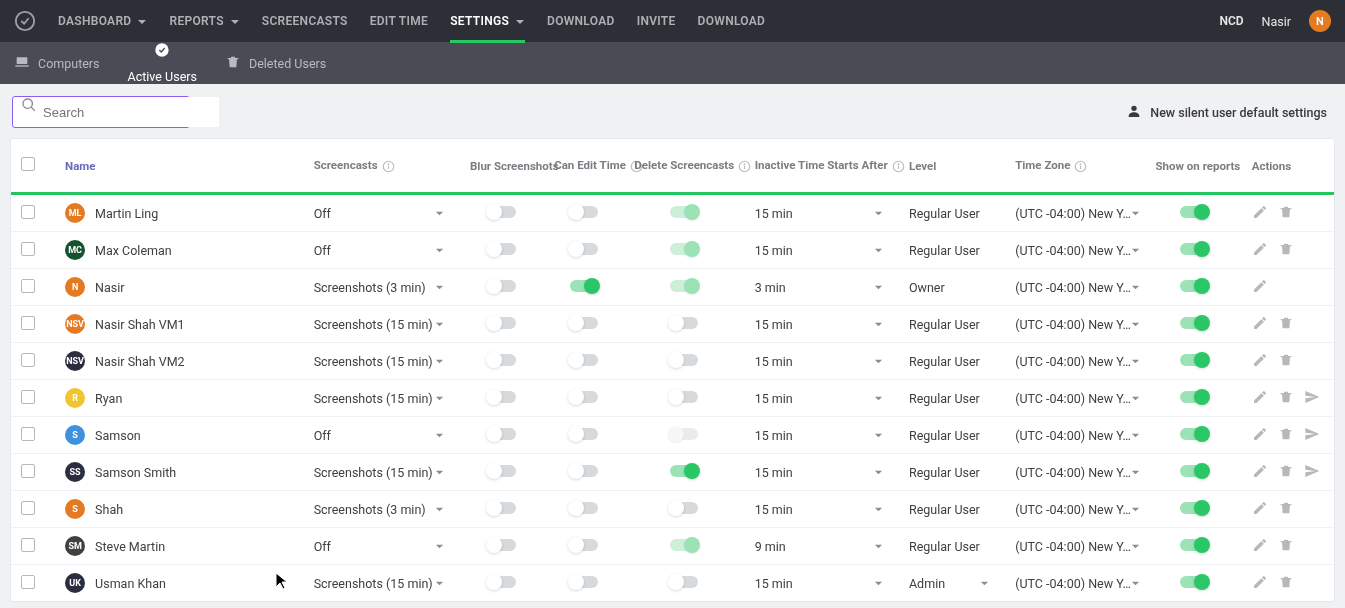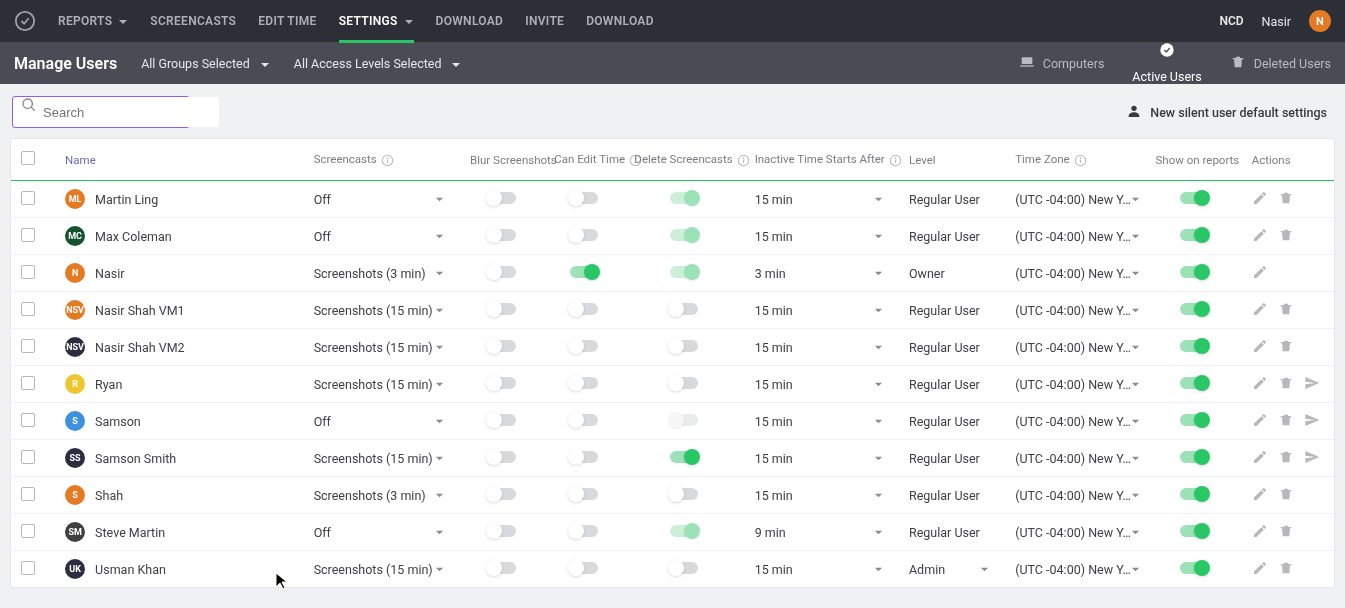--- a/index.html
+++ b/index.html
@@ -71,23 +71,23 @@
   }
   .search input { border:none; outline:none; font-size:13px; flex:1; color:#777;}
   .search svg { width:16px; height:16px; fill:#8a8a8a;}
   .default-settings { display:flex; align-items:center; gap:8px; font-size:12.5px; color:#3a3a3a; font-weight:500; padding-right:6px;}
   .default-settings svg{width:16px;height:16px;fill:#3a3a3a;}
 
   
   .table-wrap { margin: 0 10px 10px 10px; background:#fff; border:1px solid #e5e7ea; border-radius:3px; }
   table { width:100%; border-collapse:collapse; table-layout:fixed;}
   thead th {
-    text-align:left; font-size:11.5px; font-weight:400; color:#7b7d82;
-    padding:12px 10px;
-    border-bottom:1px solid #22c55e;
+    text-align:left; font-size:11.5px; font-weight:700; color:#7b7d82;
+    padding:18px 10px;
+    border-bottom:3px solid #22c55e;
     white-space:nowrap;
   }
   tbody td {
     font-size:12.5px; color:#3e4045;
     padding:8px 10px; border-bottom:1px solid #f0f1f4;
     white-space:nowrap;
     overflow:hidden; text-overflow:ellipsis;
   }
   tbody tr:last-child td { border-bottom:none;}
   col.c-check{width:44px;}
@@ -142,20 +142,26 @@
 
 <div class="topnav">
   <div class="topnav-left">
     <div class="logo">
       <svg viewBox="0 0 24 24">
           <circle cx="12" cy="12" r="10" fill="none" stroke="#9ea0a6" stroke-width="2"></circle>
           <path d="M8 12 l3 3 l5 -6" fill="none" stroke="#9ea0a6" stroke-width="2"></path>
         </svg>
     </div>
     <div id="nav-items" style="display:flex;gap:22px;">
+        <div class="nav-item">
+          <span>DASHBOARD</span>
+          <span class="chev"><svg viewBox="0 0 10 10">
+              <path d="M1 3 L5 7 L9 3"></path>
+            </svg></span>
+        </div>
         <div class="nav-item">
           <span>REPORTS</span>
           <span class="chev"><svg viewBox="0 0 10 10">
               <path d="M1 3 L5 7 L9 3"></path>
             </svg></span>
         </div>
         <div class="nav-item">
           <span>SCREENCASTS</span>
         </div>
         <div class="nav-item">
@@ -179,35 +185,20 @@
       </div>
   </div>
   <div class="topnav-right">
     <span class="org">NCD</span>
     <span class="username">Nasir</span>
     <span class="avatar-n">N</span>
   </div>
 </div>
 
 <div class="subheader">
-  <div class="sub-left">
-    <span class="page-title">Manage Users</span>
-    <div class="filter">
-      <span>All Groups Selected</span>
-      <span class="chev"><svg viewBox="0 0 10 10">
-            <path d="M1 3 L5 7 L9 3"></path>
-          </svg></span>
-    </div>
-    <div class="filter">
-      <span>All Access Levels Selected</span>
-      <span class="chev"><svg viewBox="0 0 10 10">
-            <path d="M1 3 L5 7 L9 3"></path>
-          </svg></span>
-    </div>
-  </div>
   <div class="sub-right" id="view-tabs">
       <div class="view-tab">
         <span><svg viewBox="0 0 24 24">
             <rect x="4" y="5" width="16" height="10" rx="1" fill="currentColor"></rect>
             <rect x="2" y="17" width="20" height="2" fill="currentColor"></rect>
           </svg></span>
         <span>Computers</span>
       </div>
       <div class="view-tab active">
         <span><svg viewBox="0 0 24 24">

